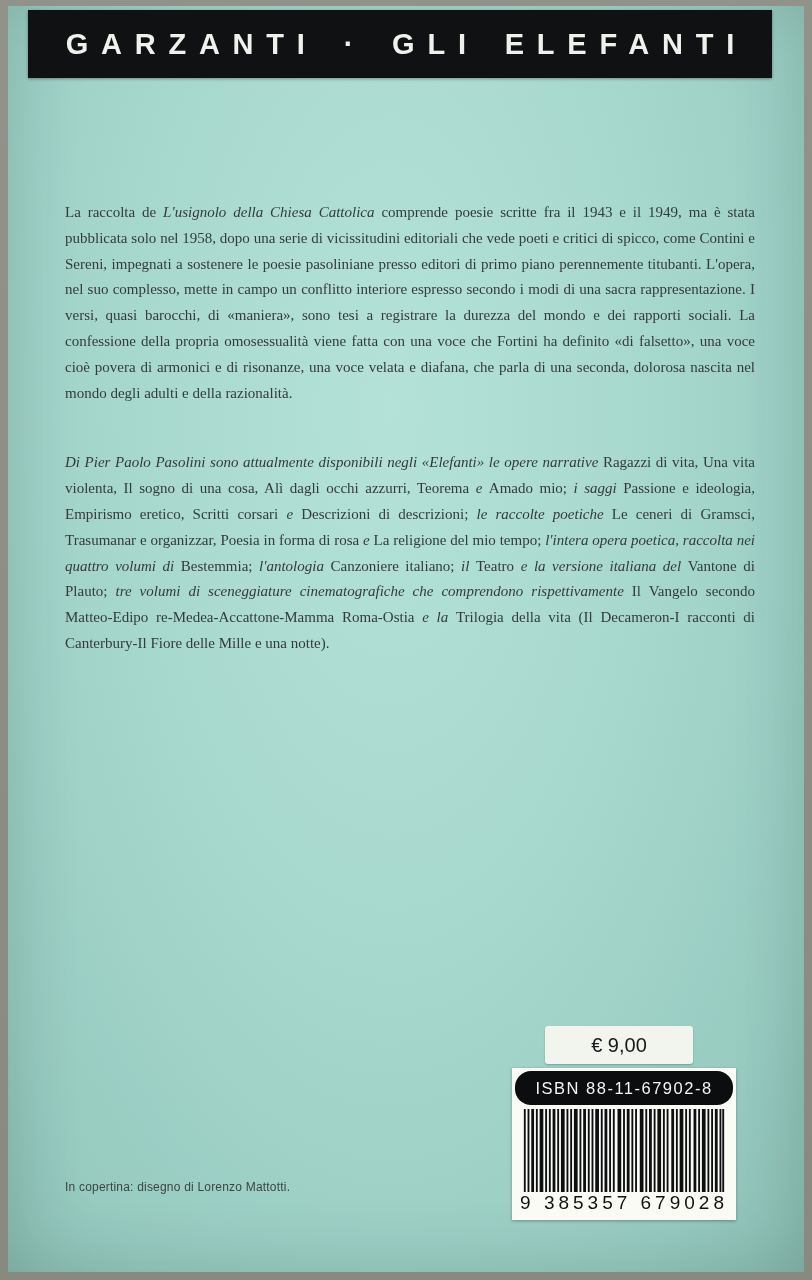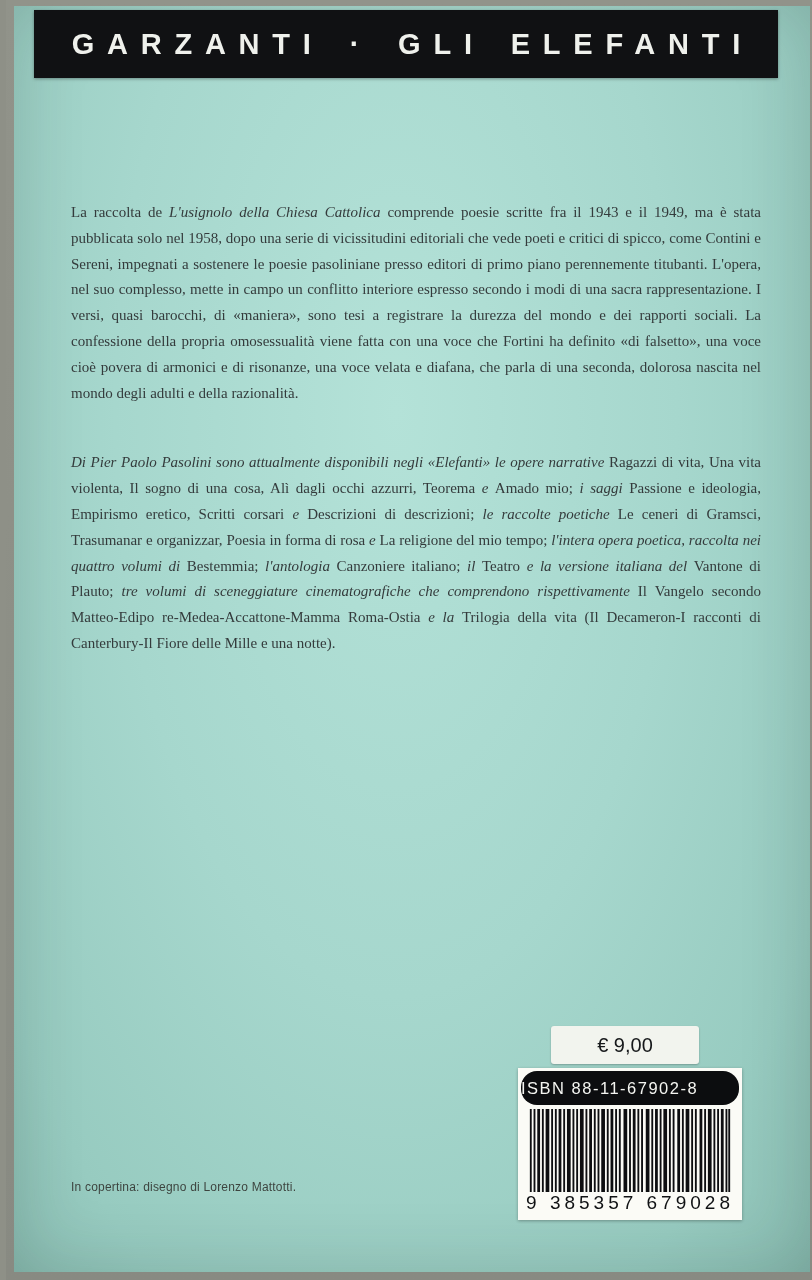--- a/index.html
+++ b/index.html
@@ -6,21 +6,20 @@
   body{
     width:812px;height:1280px;
     background:#8e9087;
     font-family:"Liberation Serif", serif;
     position:relative;
     overflow:hidden;
   }
   .photo{
     position:absolute;inset:0;
     background:linear-gradient(180deg,#91938a 0%,#8e9087 40%,#888a82 100%);
-    margin-left:6px;
   }
   .cover{
     position:absolute;left:8px;top:6px;width:796px;height:1266px;
     background:radial-gradient(ellipse at 48% 32%, #b4e2d8 0%, #a6d7cd 48%, #97cbc0 82%, #8abdb2 100%);
     box-shadow:inset 0 0 70px rgba(20,40,35,0.18);
   }
   .series-bar{
     position:absolute;left:20px;top:4px;width:744px;height:68px;
     background:#101113;
     display:flex;align-items:center;justify-content:center;
@@ -69,21 +68,21 @@
   }
   .barcode-block{
     position:absolute;left:504px;top:1062px;width:224px;height:152px;
     background:#fbfbf6;
     box-shadow:0 1px 3px rgba(0,0,0,0.3);
     display:flex;flex-direction:column;
   }
   .isbn-strip{
     height:34px;margin:3px 3px 0 3px;
     background:#0c0d0f;
-    display:flex;align-items:center;border-radius:16px;
+    display:flex;align-items:center;justify-content:center;border-radius:16px;
   }
   .isbn-label{
     color:#f4f5f1;
     font-family:"Liberation Sans", sans-serif;
     font-size:16.5px;
     letter-spacing:1.5px;
     white-space:nowrap;
   }
   .bars-wrap{
     flex:1;margin:4px 10px 0 10px;

